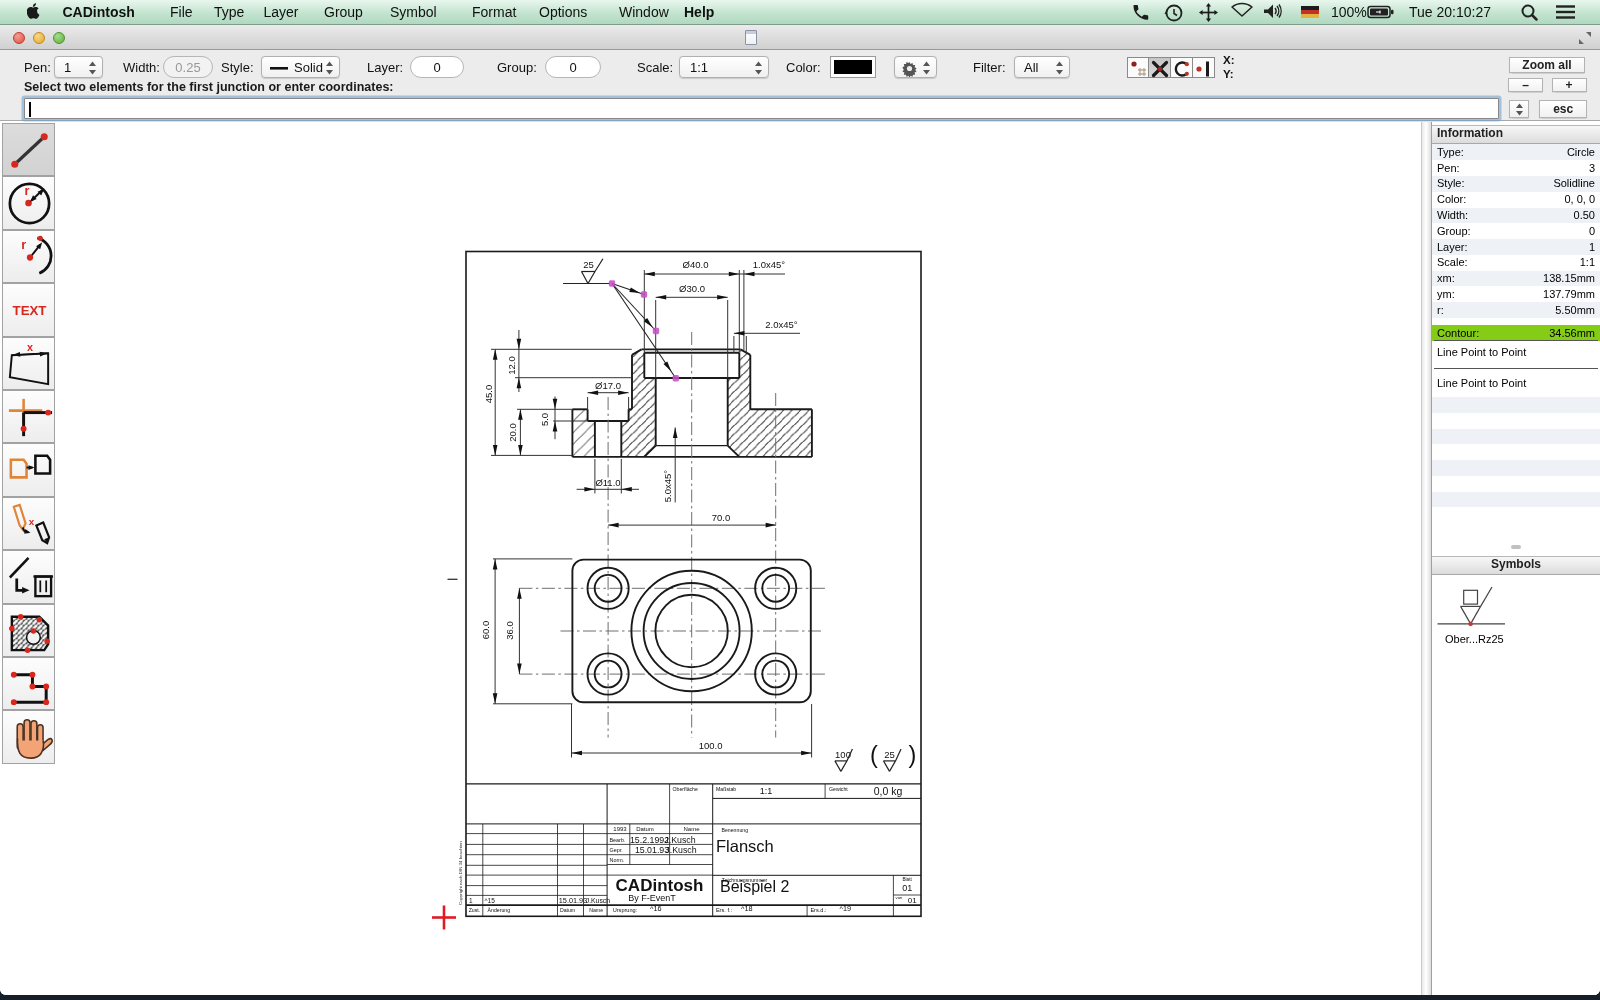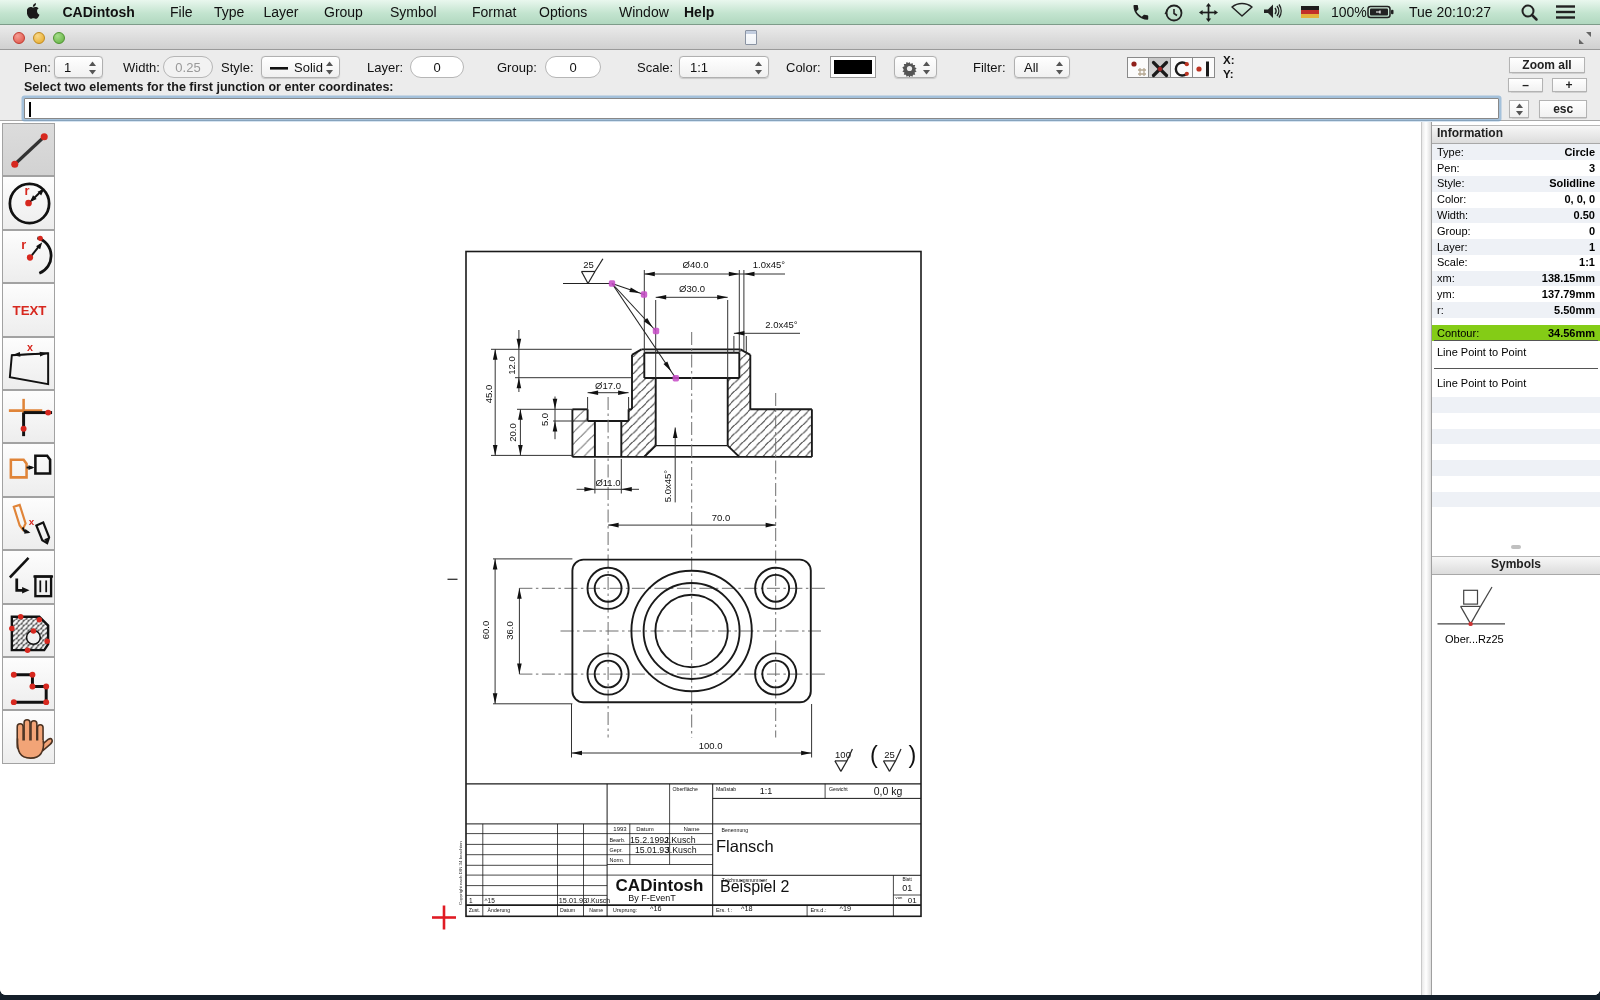--- a/index.html
+++ b/index.html
@@ -42,21 +42,21 @@
   background:linear-gradient(#fdfdfd,#ededed); }
 .tool.sel { background:linear-gradient(#dcdcdc,#d2d2d2); }
 .tool svg { display:block; }
 #scrollstrip { position:absolute; left:1421px; top:97px; width:11px; bottom:0;
   background:linear-gradient(90deg,#e9e9e9,#ffffff 45%,#dedede); border-left:1px solid #c9c9c9; border-right:1px solid #9f9f9f; }
 #rightpanel { position:absolute; left:1432px; top:97px; width:168px; bottom:0; background:#fff; }
 .phead { position:absolute; left:0; width:100%; height:18.5px; background:linear-gradient(#f7f7f7,#dcdcdc);
   border-top:1px solid #b8b8b8; border-bottom:1px solid #a8a8a8; font-size:12px; font-weight:bold; color:#222; }
 .irow { position:absolute; left:0; width:100%; height:15.8px; font-size:11px; color:#000; }
 .irow span { position:absolute; left:5px; top:1.5px; }
-.irow b { position:absolute; right:5px; top:1.5px; font-weight:bold; }
+.irow b { position:absolute; right:5px; top:1.5px; font-weight:normal; }
 .isep { position:absolute; left:2px; right:2px; height:1px; background:#555; }
 #drawing { position:absolute; left:0; top:0; }
 </style></head>
 <body>
 <div id="menubar">
   <svg id="apple" width="16" height="18" viewBox="0 0 16 18">
       <path d="M11.8 9.6 c0-2.2 1.8-3.2 1.9-3.3 c-1-1.5-2.6-1.7-3.2-1.7 c-1.4-.1-2.7.8-3.3.8 c-.7 0-1.8-.8-3-.8 C2.7 4.6 1.2 5.5.4 7 c-1.6 2.8-.4 7 1.2 9.3 c.8 1.1 1.7 2.4 2.9 2.3 c1.2 0 1.6-.7 3-.7 s1.8.7 3 .7 c1.3 0 2.1-1.1 2.8-2.2 c.9-1.3 1.3-2.6 1.3-2.7 c0 0-2.5-1-2.8-4.1z M9.6 3.2 c.6-.8 1.1-1.9 1-3 c-.9 0-2.1.6-2.7 1.4 c-.6.7-1.1 1.8-1 2.9 c1.1.1 2.1-.5 2.7-1.3z" transform="scale(0.85)" fill="#1a1a1a"></path>
     </svg>
   <span style="left:62.5px;font-weight:bold">CADintosh</span>
 <span style="left:170px;font-weight:normal">File</span>

